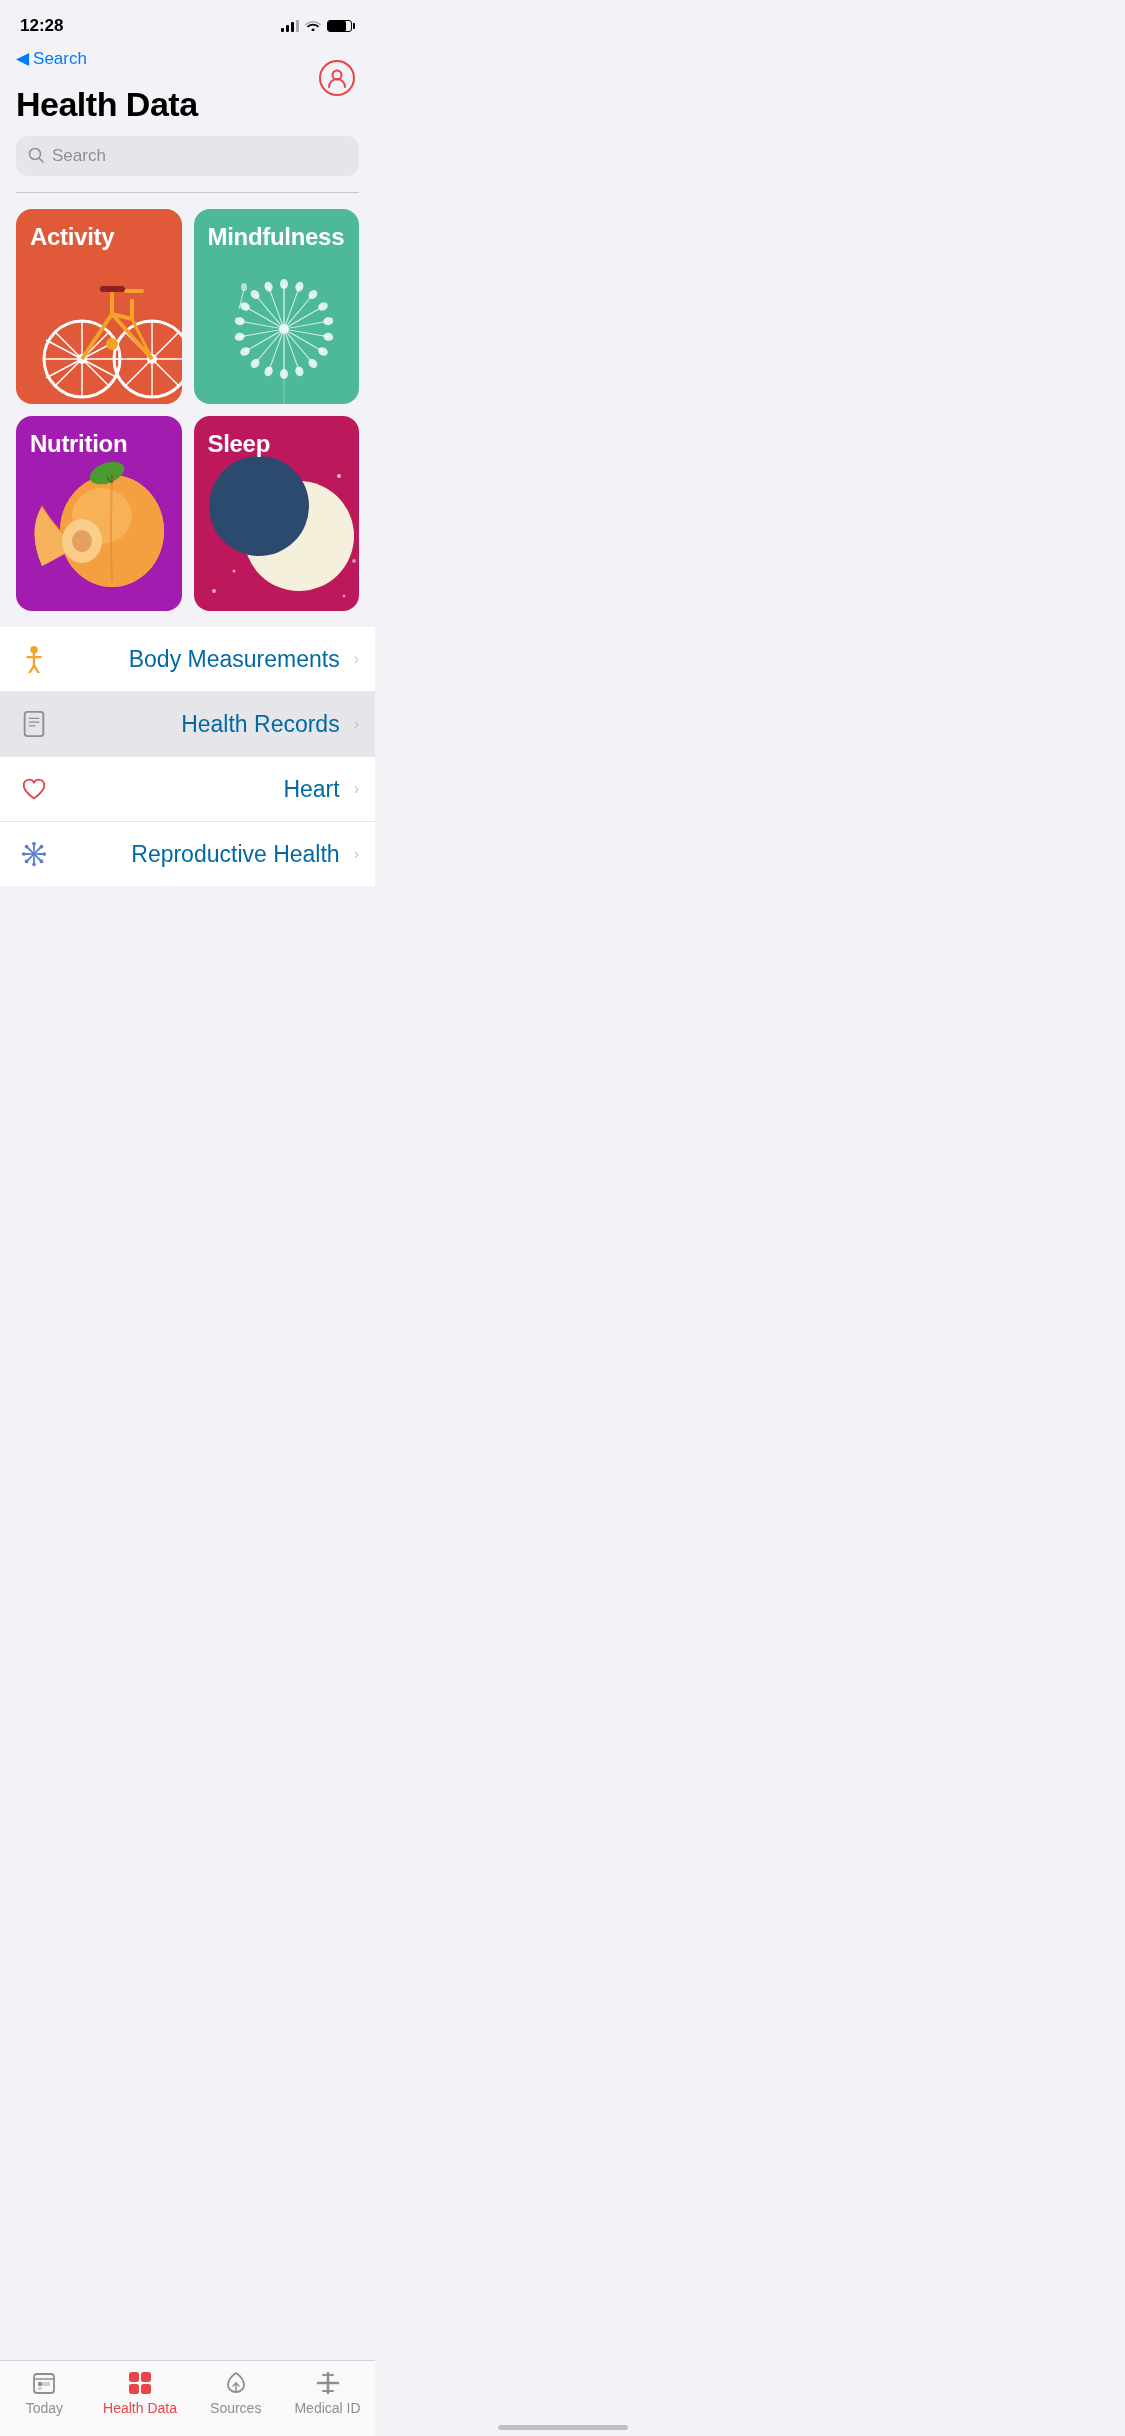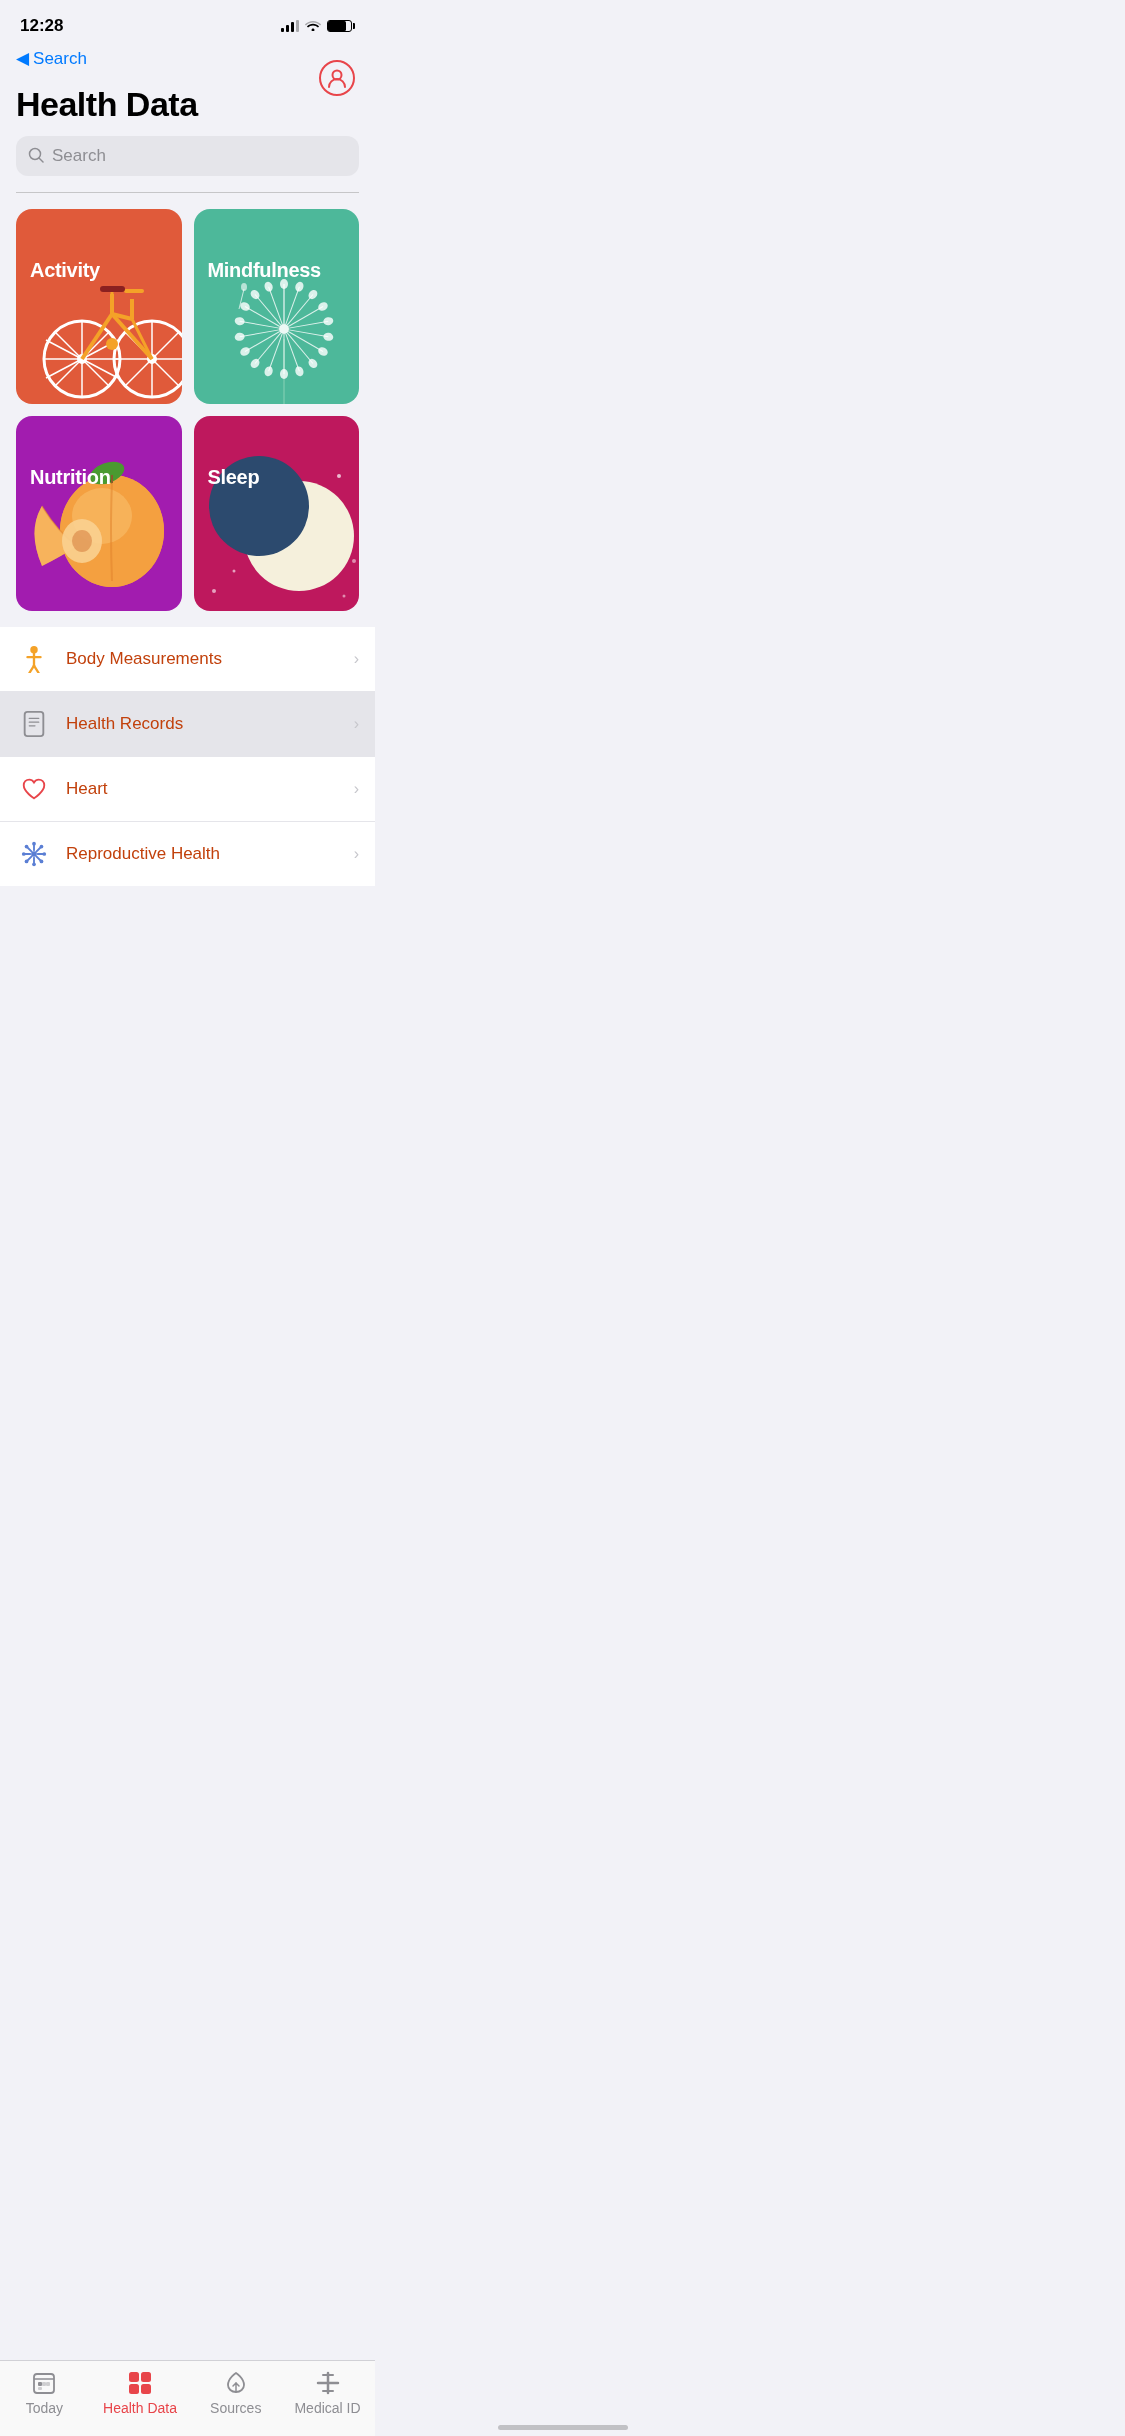--- a/index.html
+++ b/index.html
@@ -159,25 +159,24 @@
       position: relative;
       height: 195px;
       cursor: pointer;
     }
 
     .category-label {
       position: absolute;
       top: 14px;
       left: 14px;
       color: #fff;
-      font-size: 20px;
+      font-size: 24px;
       font-weight: 600;
       z-index: 2;
       letter-spacing: -0.3px;
-      margin-top: 36px;
     }
 
     
     .card-activity {
       background: #e05a3a;
     }
     .activity-illustration {
       position: absolute;
       bottom: 0;
       right: -10px;
@@ -249,22 +248,23 @@
       width: 36px;
       height: 36px;
       display: flex;
       align-items: center;
       justify-content: center;
       flex-shrink: 0;
     }
 
     .row-label {
       flex: 1;
-      font-size: 17px;
-      color: #c2410c;
+      font-size: 23px;
+      color: #0369a1;
+      text-align: right;
     }
 
     .row-chevron {
       color: #c7c7cc;
       font-size: 16px;
     }
 
     
     .tab-bar {
       position: fixed;

